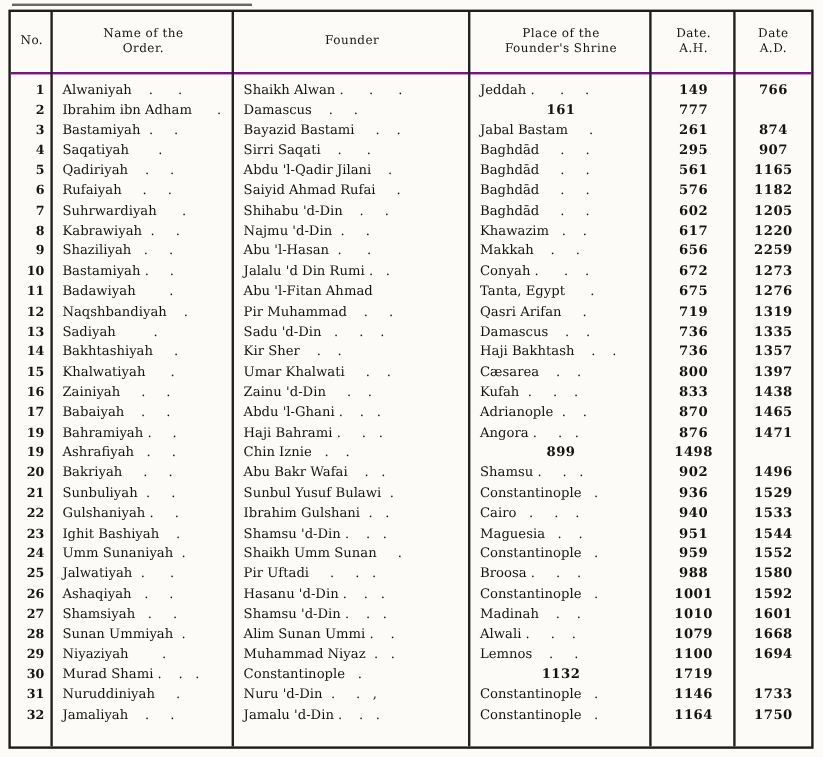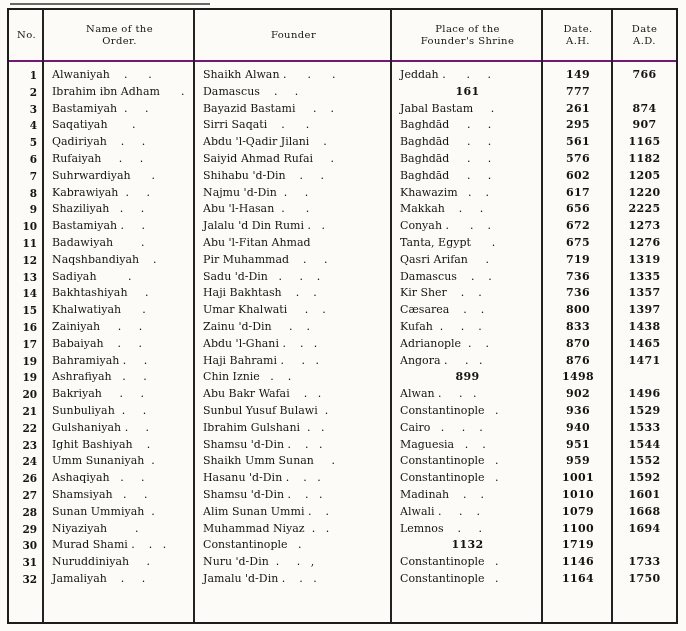--- a/index.html
+++ b/index.html
@@ -163,21 +163,21 @@
           <div class="td c-place">Khawazim   .    .</div>
           <div class="td c-ah">617</div>
           <div class="td c-ad">1220</div>
         </div>
         <div class="tr grid">
           <div class="td c-no">9</div>
           <div class="td c-name">Shaziliyah   .     .</div>
           <div class="td c-founder">Abu 'l-Hasan  .      .</div>
           <div class="td c-place">Makkah    .     .</div>
           <div class="td c-ah">656</div>
-          <div class="td c-ad">2225</div>
+          <div class="td c-ad">2259</div>
         </div>
         <div class="tr grid">
           <div class="td c-no">10</div>
           <div class="td c-name">Bastamiyah .     .</div>
           <div class="td c-founder">Jalalu 'd Din Rumi .   .</div>
           <div class="td c-place">Conyah .      .    .</div>
           <div class="td c-ah">672</div>
           <div class="td c-ad">1273</div>
         </div>
         <div class="tr grid">
@@ -200,22 +200,22 @@
           <div class="td c-no">13</div>
           <div class="td c-name">Sadiyah         .</div>
           <div class="td c-founder">Sadu 'd-Din   .     .    .</div>
           <div class="td c-place">Damascus    .    .</div>
           <div class="td c-ah">736</div>
           <div class="td c-ad">1335</div>
         </div>
         <div class="tr grid">
           <div class="td c-no">14</div>
           <div class="td c-name">Bakhtashiyah     .</div>
+          <div class="td c-place">Kir Sher    .    .</div>
           <div class="td c-founder">Haji Bakhtash    .    .</div>
-          <div class="td c-place">Kir Sher    .    .</div>
           <div class="td c-ah">736</div>
           <div class="td c-ad">1357</div>
         </div>
         <div class="tr grid">
           <div class="td c-no">15</div>
           <div class="td c-name">Khalwatiyah      .</div>
           <div class="td c-founder">Umar Khalwati     .    .</div>
           <div class="td c-place">Cæsarea    .    .</div>
           <div class="td c-ah">800</div>
           <div class="td c-ad">1397</div>
@@ -248,21 +248,21 @@
           <div class="td c-no">19</div>
           <div class="td c-name">Ashrafiyah   .     .</div>
           <div class="td c-place">Chin Iznie   .    .</div>
           <div class="td c-ah">899</div>
           <div class="td c-ad">1498</div>
         </div>
         <div class="tr grid">
           <div class="td c-no">20</div>
           <div class="td c-name">Bakriyah     .     .</div>
           <div class="td c-founder">Abu Bakr Wafai    .   .</div>
-          <div class="td c-place">Alwan .     .   .</div>
+          <div class="td c-place">Shamsu .     .   .</div>
           <div class="td c-ah">902</div>
           <div class="td c-ad">1496</div>
         </div>
         <div class="tr grid">
           <div class="td c-no">21</div>
           <div class="td c-name">Sunbuliyah  .     .</div>
           <div class="td c-founder">Sunbul Yusuf Bulawi  .</div>
           <div class="td c-place">Constantinople   .</div>
           <div class="td c-ah">936</div>
           <div class="td c-ad">1529</div>
@@ -285,20 +285,28 @@
         </div>
         <div class="tr grid">
           <div class="td c-no">24</div>
           <div class="td c-name">Umm Sunaniyah  .</div>
           <div class="td c-founder">Shaikh Umm Sunan     .</div>
           <div class="td c-place">Constantinople   .</div>
           <div class="td c-ah">959</div>
           <div class="td c-ad">1552</div>
         </div>
         <div class="tr grid">
+          <div class="td c-no">25</div>
+          <div class="td c-name">Jalwatiyah  .      .</div>
+          <div class="td c-founder">Pir Uftadi     .     .   .</div>
+          <div class="td c-place">Broosa .     .    .</div>
+          <div class="td c-ah">988</div>
+          <div class="td c-ad">1580</div>
+        </div>
+        <div class="tr grid">
           <div class="td c-no">26</div>
           <div class="td c-name">Ashaqiyah   .     .</div>
           <div class="td c-founder">Hasanu 'd-Din .    .   .</div>
           <div class="td c-place">Constantinople   .</div>
           <div class="td c-ah">1001</div>
           <div class="td c-ad">1592</div>
         </div>
         <div class="tr grid">
           <div class="td c-no">27</div>
           <div class="td c-name">Shamsiyah   .     .</div>

